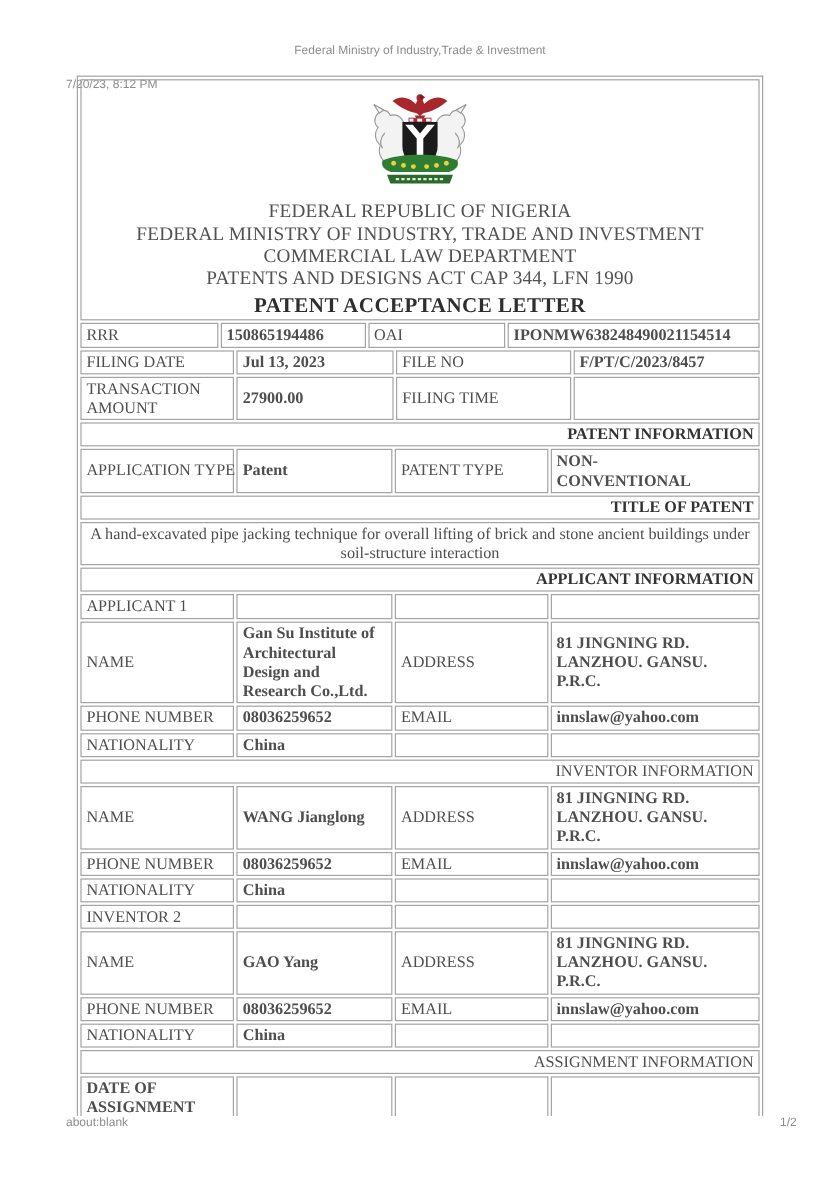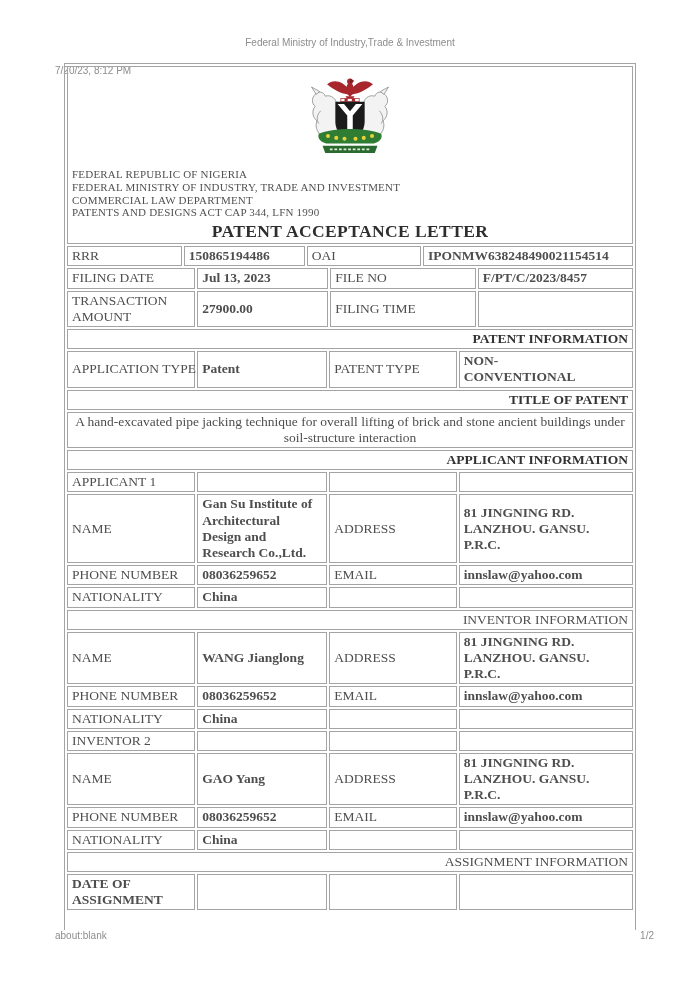--- a/index.html
+++ b/index.html
@@ -11,21 +11,21 @@
   
   .print-header, .print-footer {
     position:absolute; left:0; right:0; height:14px;
     font-family:"Liberation Sans", sans-serif; font-size:10px; color:#8d8d8d;
   }
   .print-header { top:37px; }
   .ph-date  { position:absolute; left:55px; top:0;margin-top:28px; }
   .ph-title { position:absolute; left:0; right:0; top:0; text-align:center; }
   .print-footer { top:930px;padding-left:11px; }
   .pf-url  { position:absolute; left:55px; top:0; }
-  .pf-page { position:absolute; right:46px; top:0; }
+  .pf-page { position:absolute; right:36px; top:0; }
 
   
   .letter {
     position:absolute; left:64px; top:63px; width:572px; height:867px;
     box-sizing:border-box; border:1px solid #a4a4a4; border-bottom:none;
     overflow:hidden;
   }
   table.sec {
     width:100%; border-collapse:separate; border-spacing:2px; table-layout:fixed;
   }
@@ -42,21 +42,21 @@
   .sechead.bold { font-weight:bold; color:#333333; }
   .titletext { text-align:center; color:#4b4b4b; }
   .nowrap { white-space:nowrap;margin-top:24px; }
   .wrap-narrow { display:inline-block; max-width:150px; }
   .wrap-xnarrow { display:inline-block; max-width:100px; }
 
   
   td.headcell { padding:4px 8px 6px; }
   .arms-wrap { text-align:center; margin-top:8px; }
   .hl {
-    text-align:left; font-size:11px; line-height:1.16; color:#515151;
+    text-align:center; font-size:16px; line-height:1.16; color:#515151;
     letter-spacing:0.2px;
   }
   .ht {
     text-align:center; font-size:17.5px; font-weight:bold; color:#2e2e2e;
     letter-spacing:0.4px; margin-top:2px;
   }
 </style>
 </head>
 <body>
 

